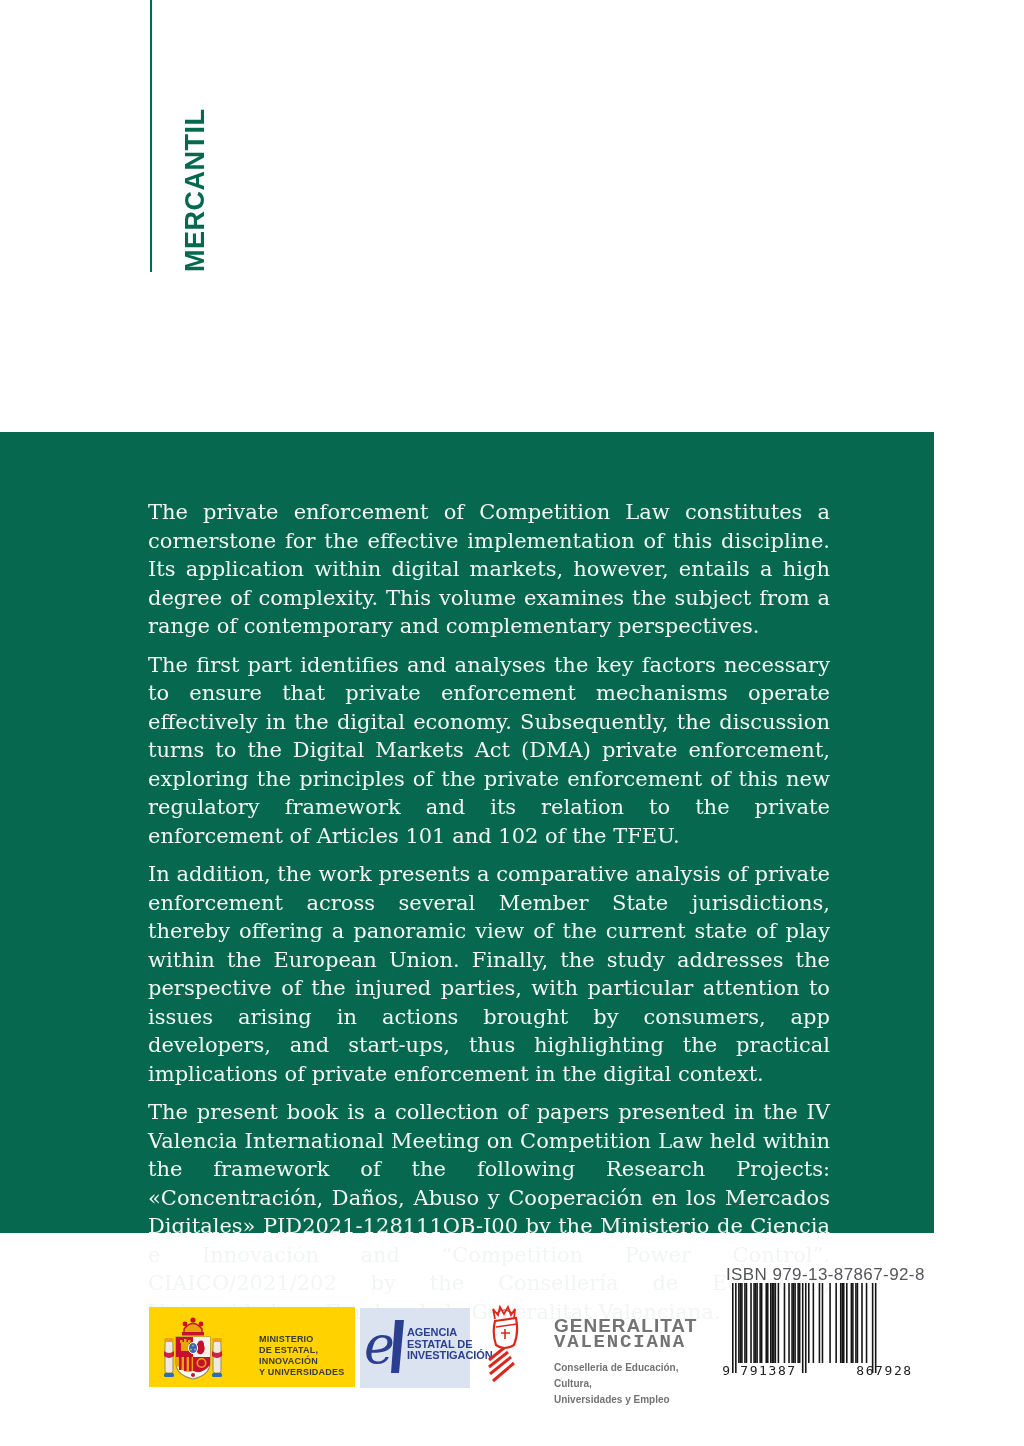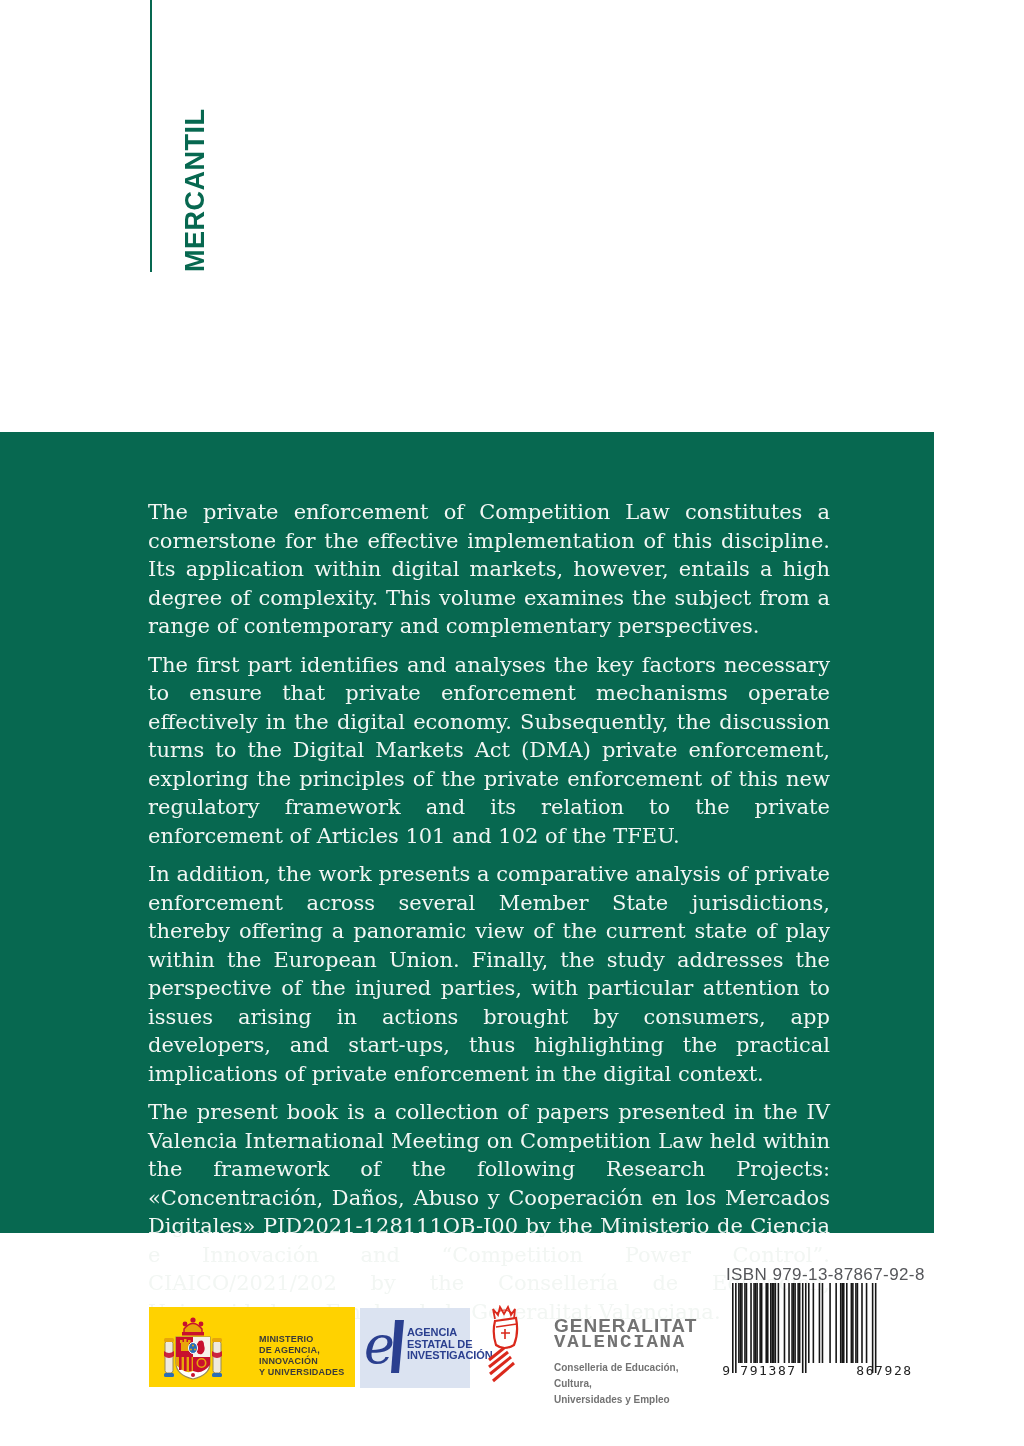--- a/index.html
+++ b/index.html
@@ -97,21 +97,21 @@
       <path d="M31 42 L48 42 L48 50 Q40 60 31 56 Z" fill="#c8102e"></path>
       <circle cx="39.5" cy="48" r="4.2" fill="none" stroke="#e8a50a" stroke-width="1.6"></circle>
       <circle cx="31" cy="60" r="2" fill="#c8102e"></circle>
       <ellipse cx="31" cy="33" rx="4.5" ry="5.5" fill="#2a6db5" stroke="#ffffff" stroke-width="1"></ellipse>
       <circle cx="31" cy="30.5" r="1" fill="#e8a50a"></circle>
       <circle cx="29" cy="34.5" r="1" fill="#e8a50a"></circle>
       <circle cx="33" cy="34.5" r="1" fill="#e8a50a"></circle>
     </svg>
     <div class="ministry-text">
       <span>MINISTERIO</span>
-      <span>DE AGENCIA, INNOVACIÓN</span>
+      <span>DE ESTATAL, INNOVACIÓN</span>
       <span>Y UNIVERSIDADES</span>
     </div>
   </div>
 
   <div class="aei">
     <svg class="aei-glyph" width="40" height="62" viewBox="0 0 40 62">
       <text x="-2" y="46" font-family="DejaVu Serif, serif" font-style="italic" font-size="52" fill="#2a3f8f">e</text>
       <path d="M29 3 L38 3 L33 56 L25 56 Z" fill="#2a3f8f"></path>
     </svg>
     <div class="aei-text">

